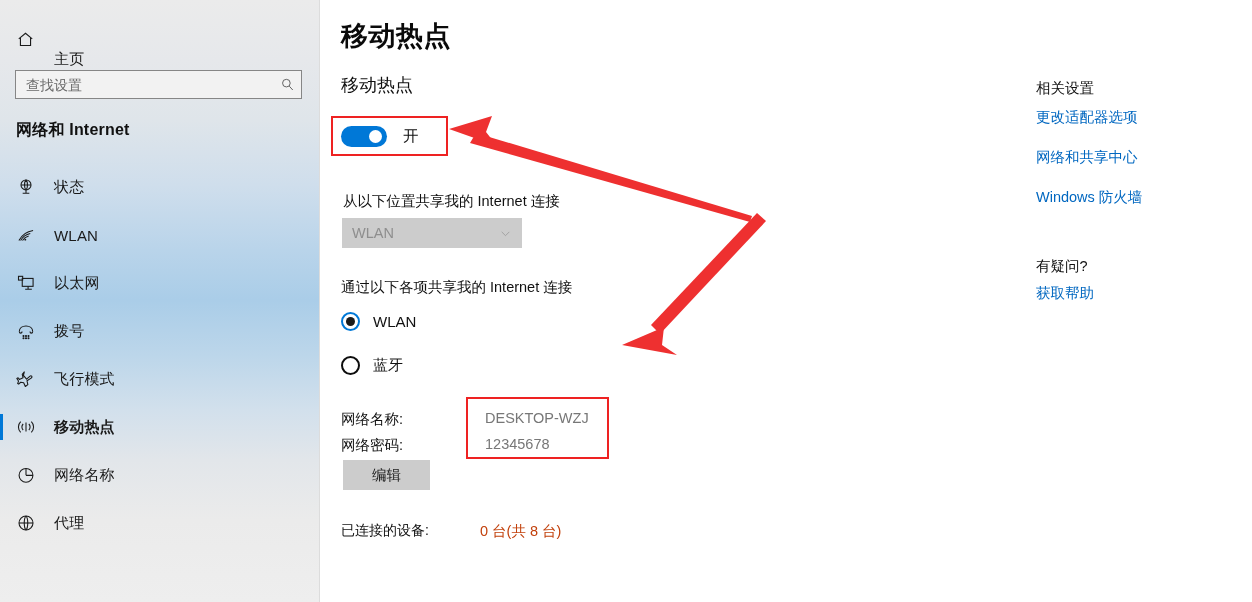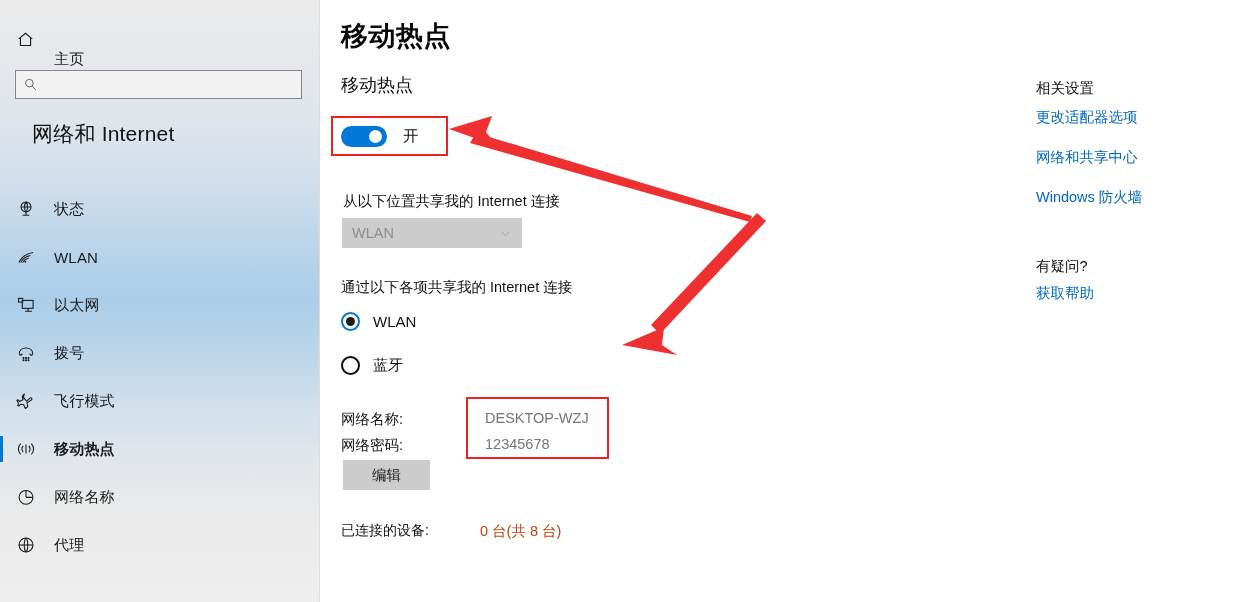--- a/index.html
+++ b/index.html
@@ -68,26 +68,26 @@
     height: 100%;
   }
   .search-box input::placeholder { color: #6a6a6a; opacity: 1; }
   .search-icon {
     width: 28px; height: 100%;
     display: flex; align-items: center; justify-content: center;
     color: #5a5a5a;
   }
 
   .sidebar-heading {
-    position: absolute; left: 32px; top: 120px;
-    font-size: 21px; font-weight: normal; color: #111;
+    position: absolute; left: 16px; top: 120px;
+    font-size: 16px; font-weight: bold; color: #111;
     letter-spacing: .2px;
   }
 
-  .nav { position: absolute; left: 0; top: 185px; width: 296px; }
+  .nav { position: absolute; left: 0; top: 163px; width: 296px; }
   .nav-item {
     position: relative;
     height: 48px;
     display: flex; align-items: center;
     padding-left: 14px;
     cursor: default;
   }
   .nav-item .accent {
     position: absolute; left: 0; top: 11px;
     width: 3px; height: 26px;
@@ -274,20 +274,21 @@
       <span class="home-icon">
         <svg width="19" height="19" viewBox="0 0 24 24" fill="none" stroke="currentColor" stroke-width="1.4">
           <path d="M3.5 11.2 12 4.2l8.5 7"></path>
             <path d="M5.6 10.2V19.6h12.8V10.2"></path>
         </svg>
       </span>
       <span class="home-label">主页</span>
     </div>
 
     <div class="search-box">
+      <input type="text" placeholder="查找设置" style="">
       <span class="search-icon">
         <svg width="15" height="15" viewBox="0 0 24 24" fill="none" stroke="currentColor" stroke-width="1.5">
           <circle cx="10.2" cy="9.8" r="6.1"></circle>
             <path d="M14.8 14.6 20.4 20.8"></path>
         </svg>
       </span>
     </div>
 
     <div class="sidebar-heading">网络和 Internet</div>
 

